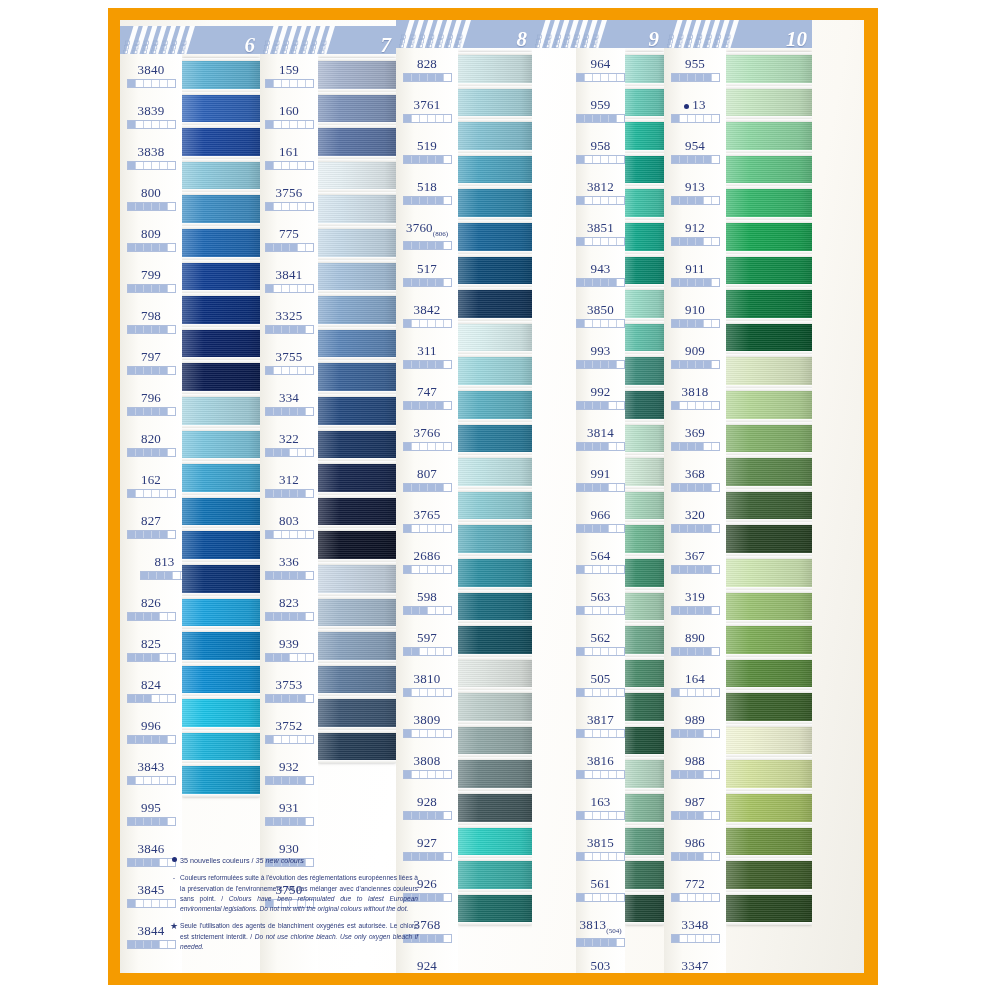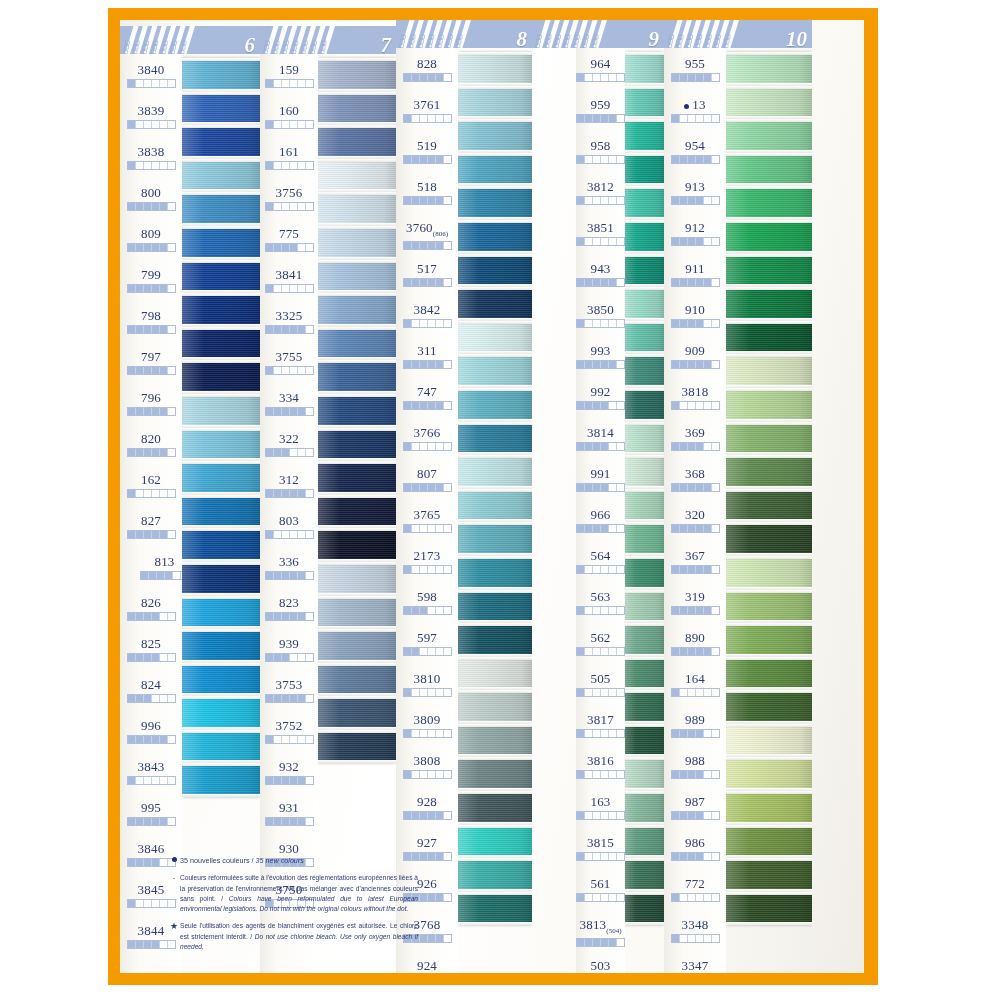--- a/index.html
+++ b/index.html
@@ -1070,21 +1070,21 @@
                   <div class="bar">
                     <i class="on"></i>
                     <i class="off"></i>
                     <i class="off"></i>
                     <i class="off"></i>
                     <i class="off"></i>
                     <i class="off"></i>
                   </div>
                 </div>
                 <div class="entry" style="height: 33.6px; padding-top: 7.392px;">
-                  <div class="code"><span>2173</span></div>
+                  <div class="code"><span>2686</span></div>
                   <div class="bar">
                     <i class="on"></i>
                     <i class="off"></i>
                     <i class="off"></i>
                     <i class="off"></i>
                     <i class="off"></i>
                     <i class="off"></i>
                   </div>
                 </div>
                 <div class="entry" style="height: 33.6px; padding-top: 7.392px;">

